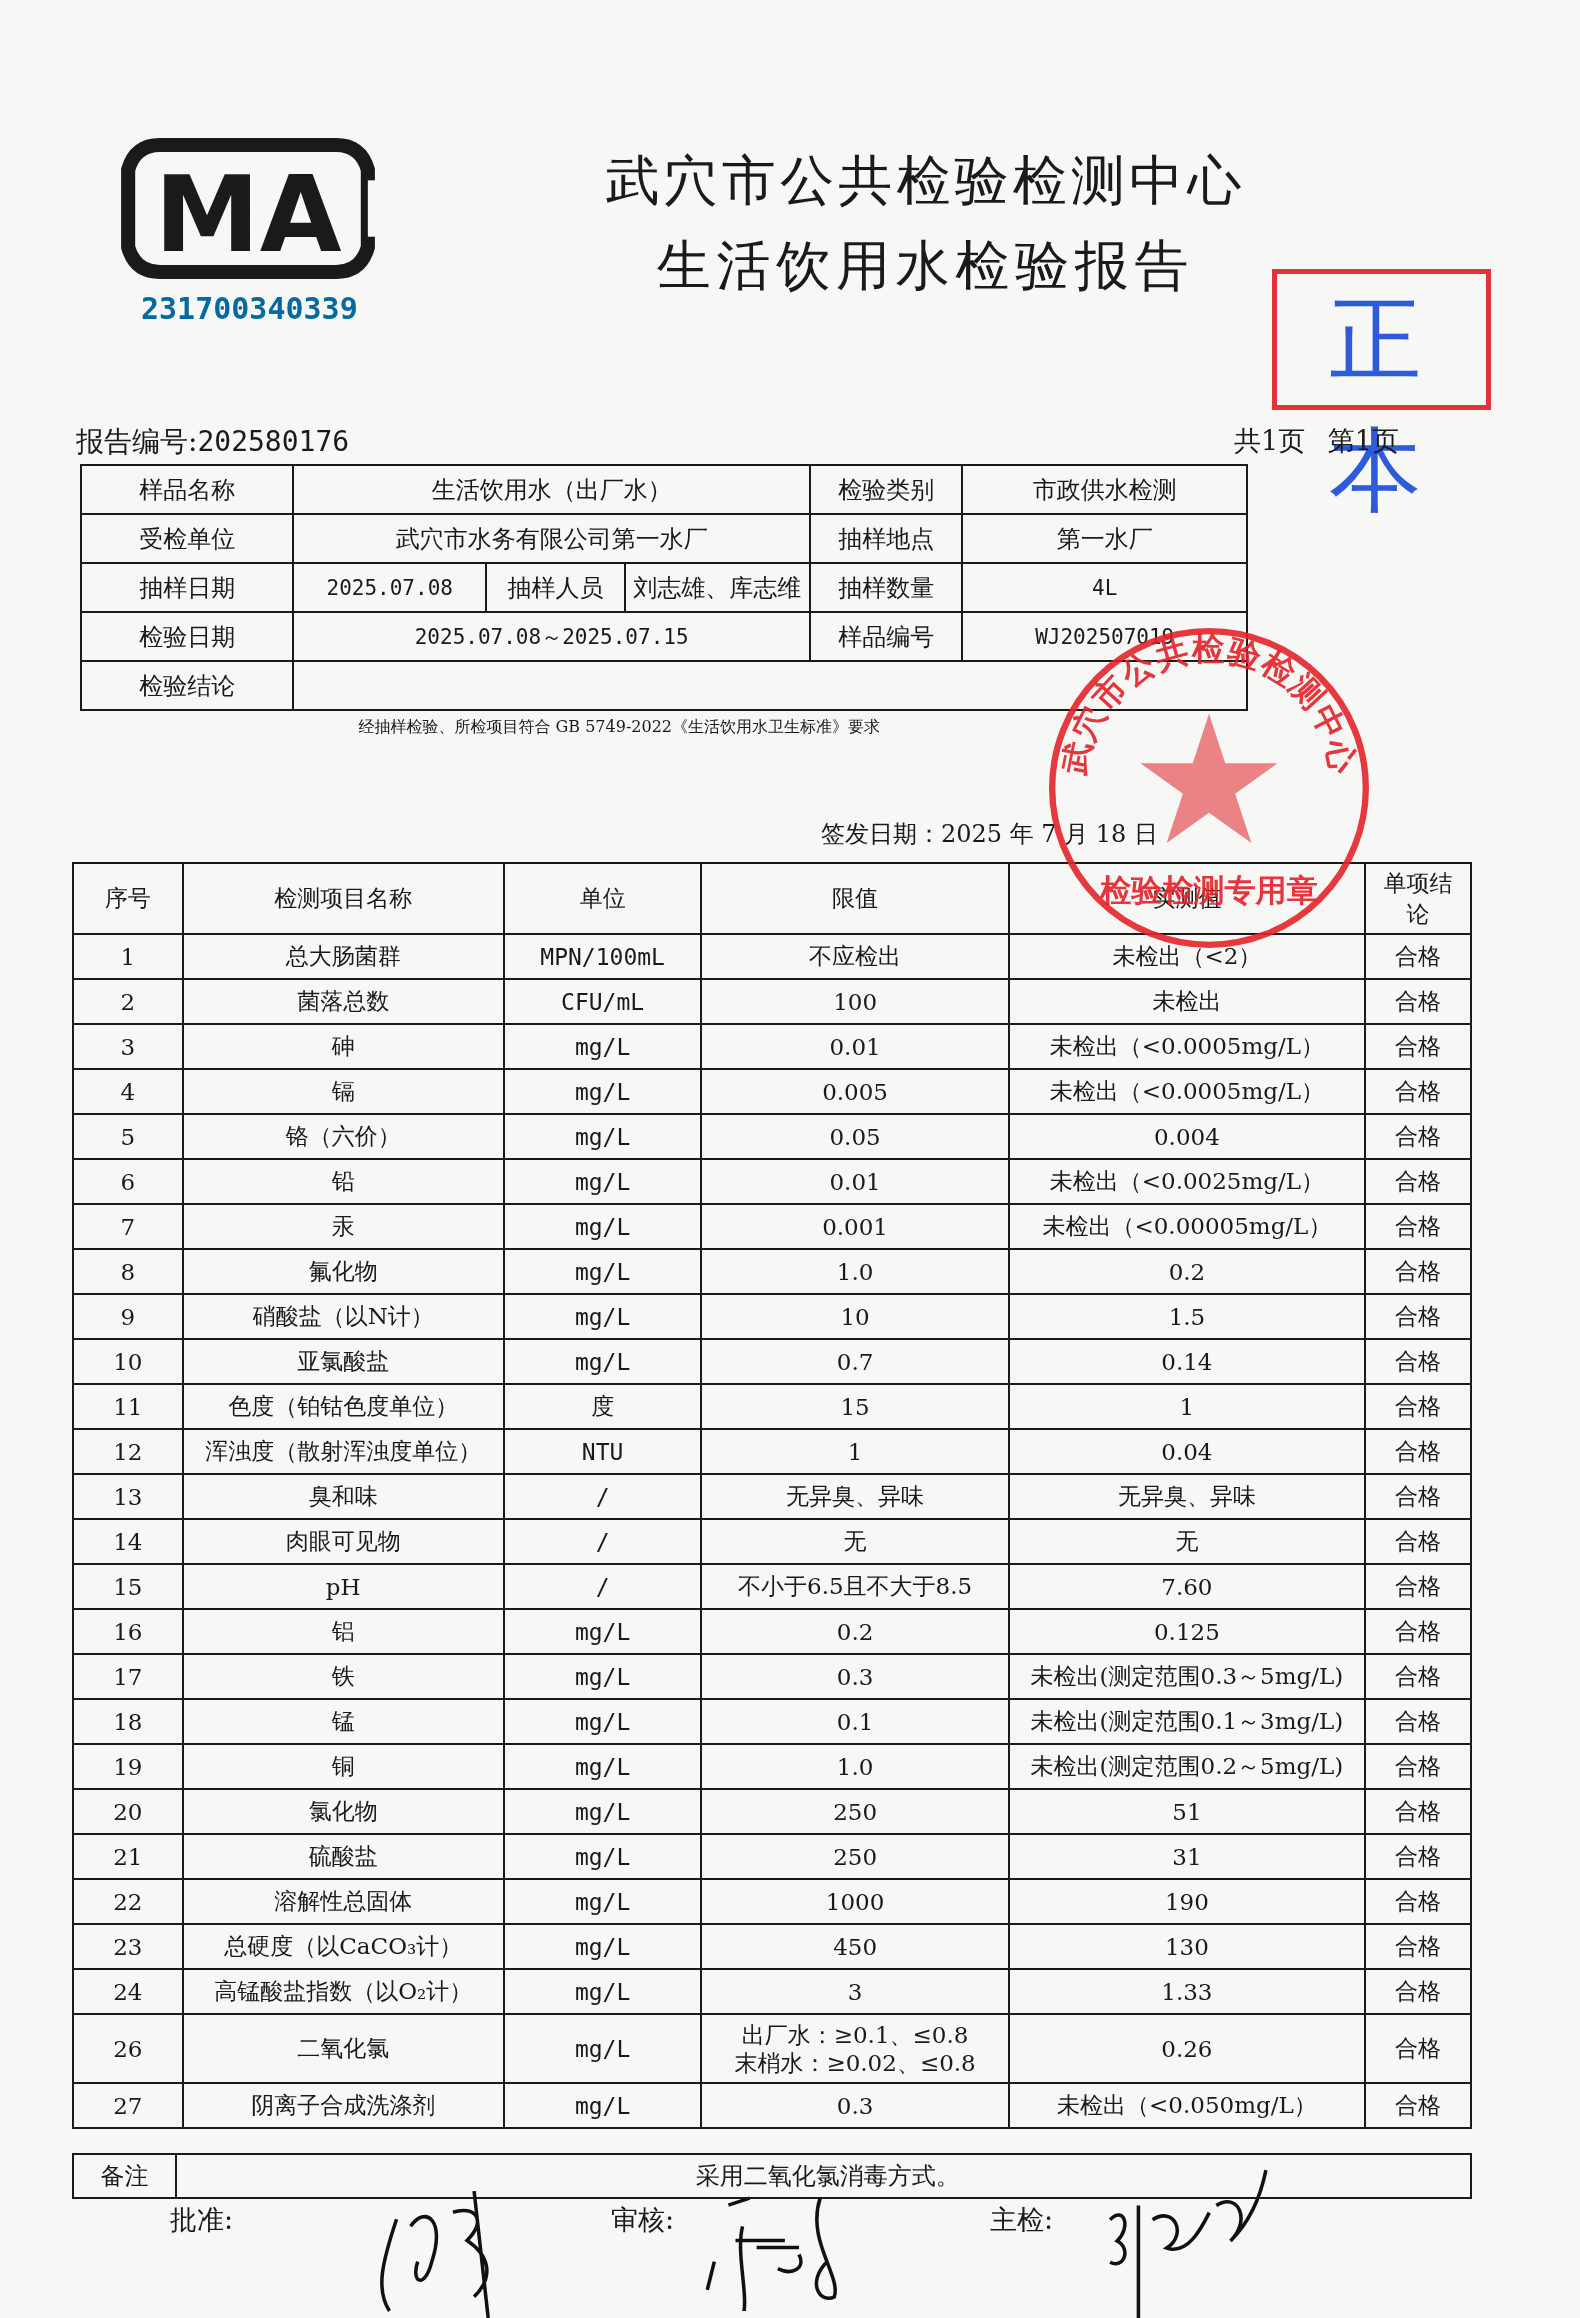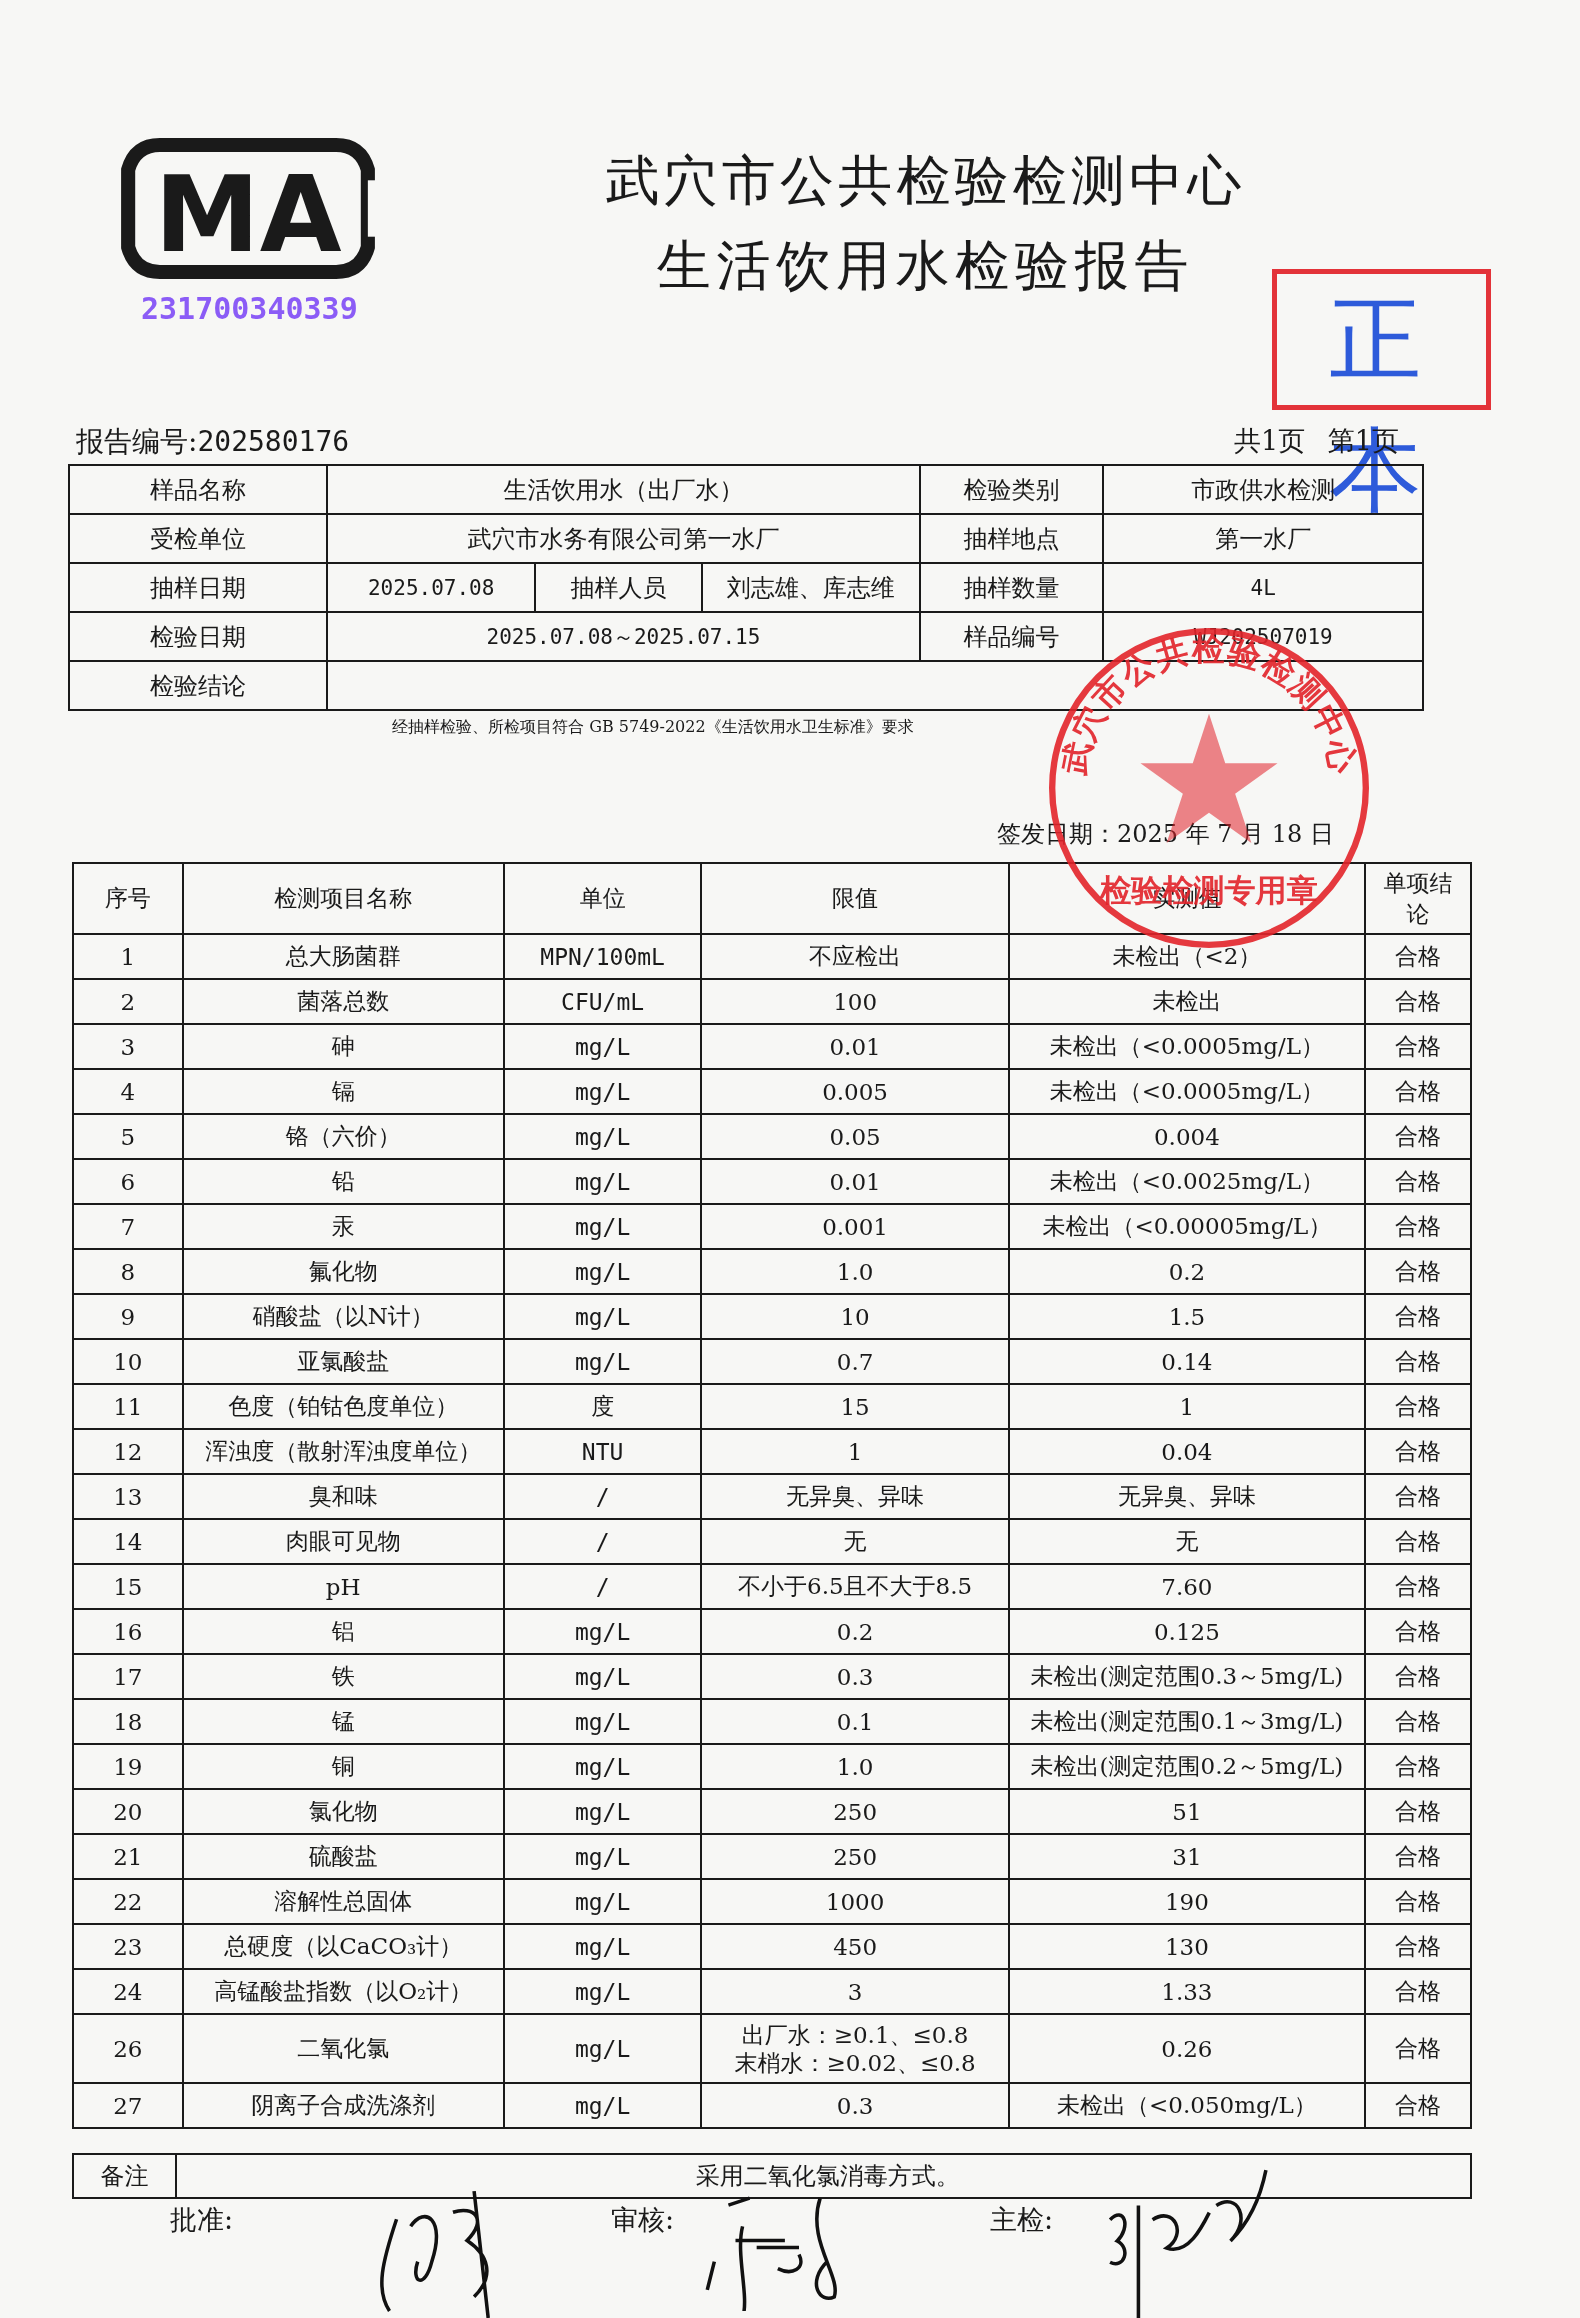--- a/index.html
+++ b/index.html
@@ -1,30 +1,30 @@
 <!DOCTYPE html>
 <html style="font-size:11.3px"><head>
 <meta charset="utf-8">
 <style>
   html, body { margin:0; padding:0; }
   body {
     width:1581px; height:2319px; background:#f7f7f5; position:relative; overflow:hidden;
     font-family:"DejaVu Serif","Liberation Serif",serif; color:#1a1a1a;
   }
   .cma { position:absolute; left:117px; top:138px; width:262px; height:141px; }
-  .cma-num { position:absolute; left:141px; top:291px; font-family:"DejaVu Sans Mono","Liberation Mono",monospace; font-weight:bold; font-size:30px; letter-spacing:0px; color:#8b5cf6; }
+  .cma-num { position:absolute; left:141px; top:291px; font-family:"DejaVu Sans Mono","Liberation Mono",monospace; font-weight:bold; font-size:30px; letter-spacing:0px; color:#0369a1; }
   .title1 { position:absolute; left:551px; top:145px; width:749px; text-align:center; font-size:54px; letter-spacing:4.2px; }
   .title2 { position:absolute; left:551px; top:230px; width:749px; text-align:center; font-size:54px; letter-spacing:5.7px; }
   .stamp-rect { position:absolute; left:1272px; top:269px; width:219px; height:141px; border:5px solid #e2232a; box-sizing:border-box;
     color:#1d4ed8; font-size:92px; line-height:131px; text-align:center; letter-spacing:12.7px; opacity:.92; }
   .report-no { position:absolute; left:76px; top:423px; font-size:28px; }
   .page-info { position:absolute; left:1234px; top:423px; font-size:27px; word-spacing:14px; }
   table { border-collapse:collapse; position:absolute; font-size:24px; }
   td { border:2.1px solid #1a1a1a; text-align:center; vertical-align:middle; padding:0; }
-  .info { left:68px; top:464px; width:1356px; }
+  .info { left:80px; top:464px; width:1168px; }
   .info td { height:47px; }
   .conclusion-cell { position:relative; height:191px; }
   .conclusion-text { position:absolute; left:64px; top:55px; font-size:16px; text-align:left; }
   .issue-date { position:absolute; right:88px; top:156px; font-size:24px; }
   .results { left:72px; top:845px; width:1400px;margin-top:17px; }
   .results td { height:43px; font-size:23px; }
   .results .hdr td { height:69px; }
   .mono { font-family:"DejaVu Sans Mono","Liberation Mono",monospace; font-size:21px; }
   .small2 { font-size:17.7px; line-height:28px; }
   .remark { left:72px; top:2153px; width:1400px;padding-left:30px; }

